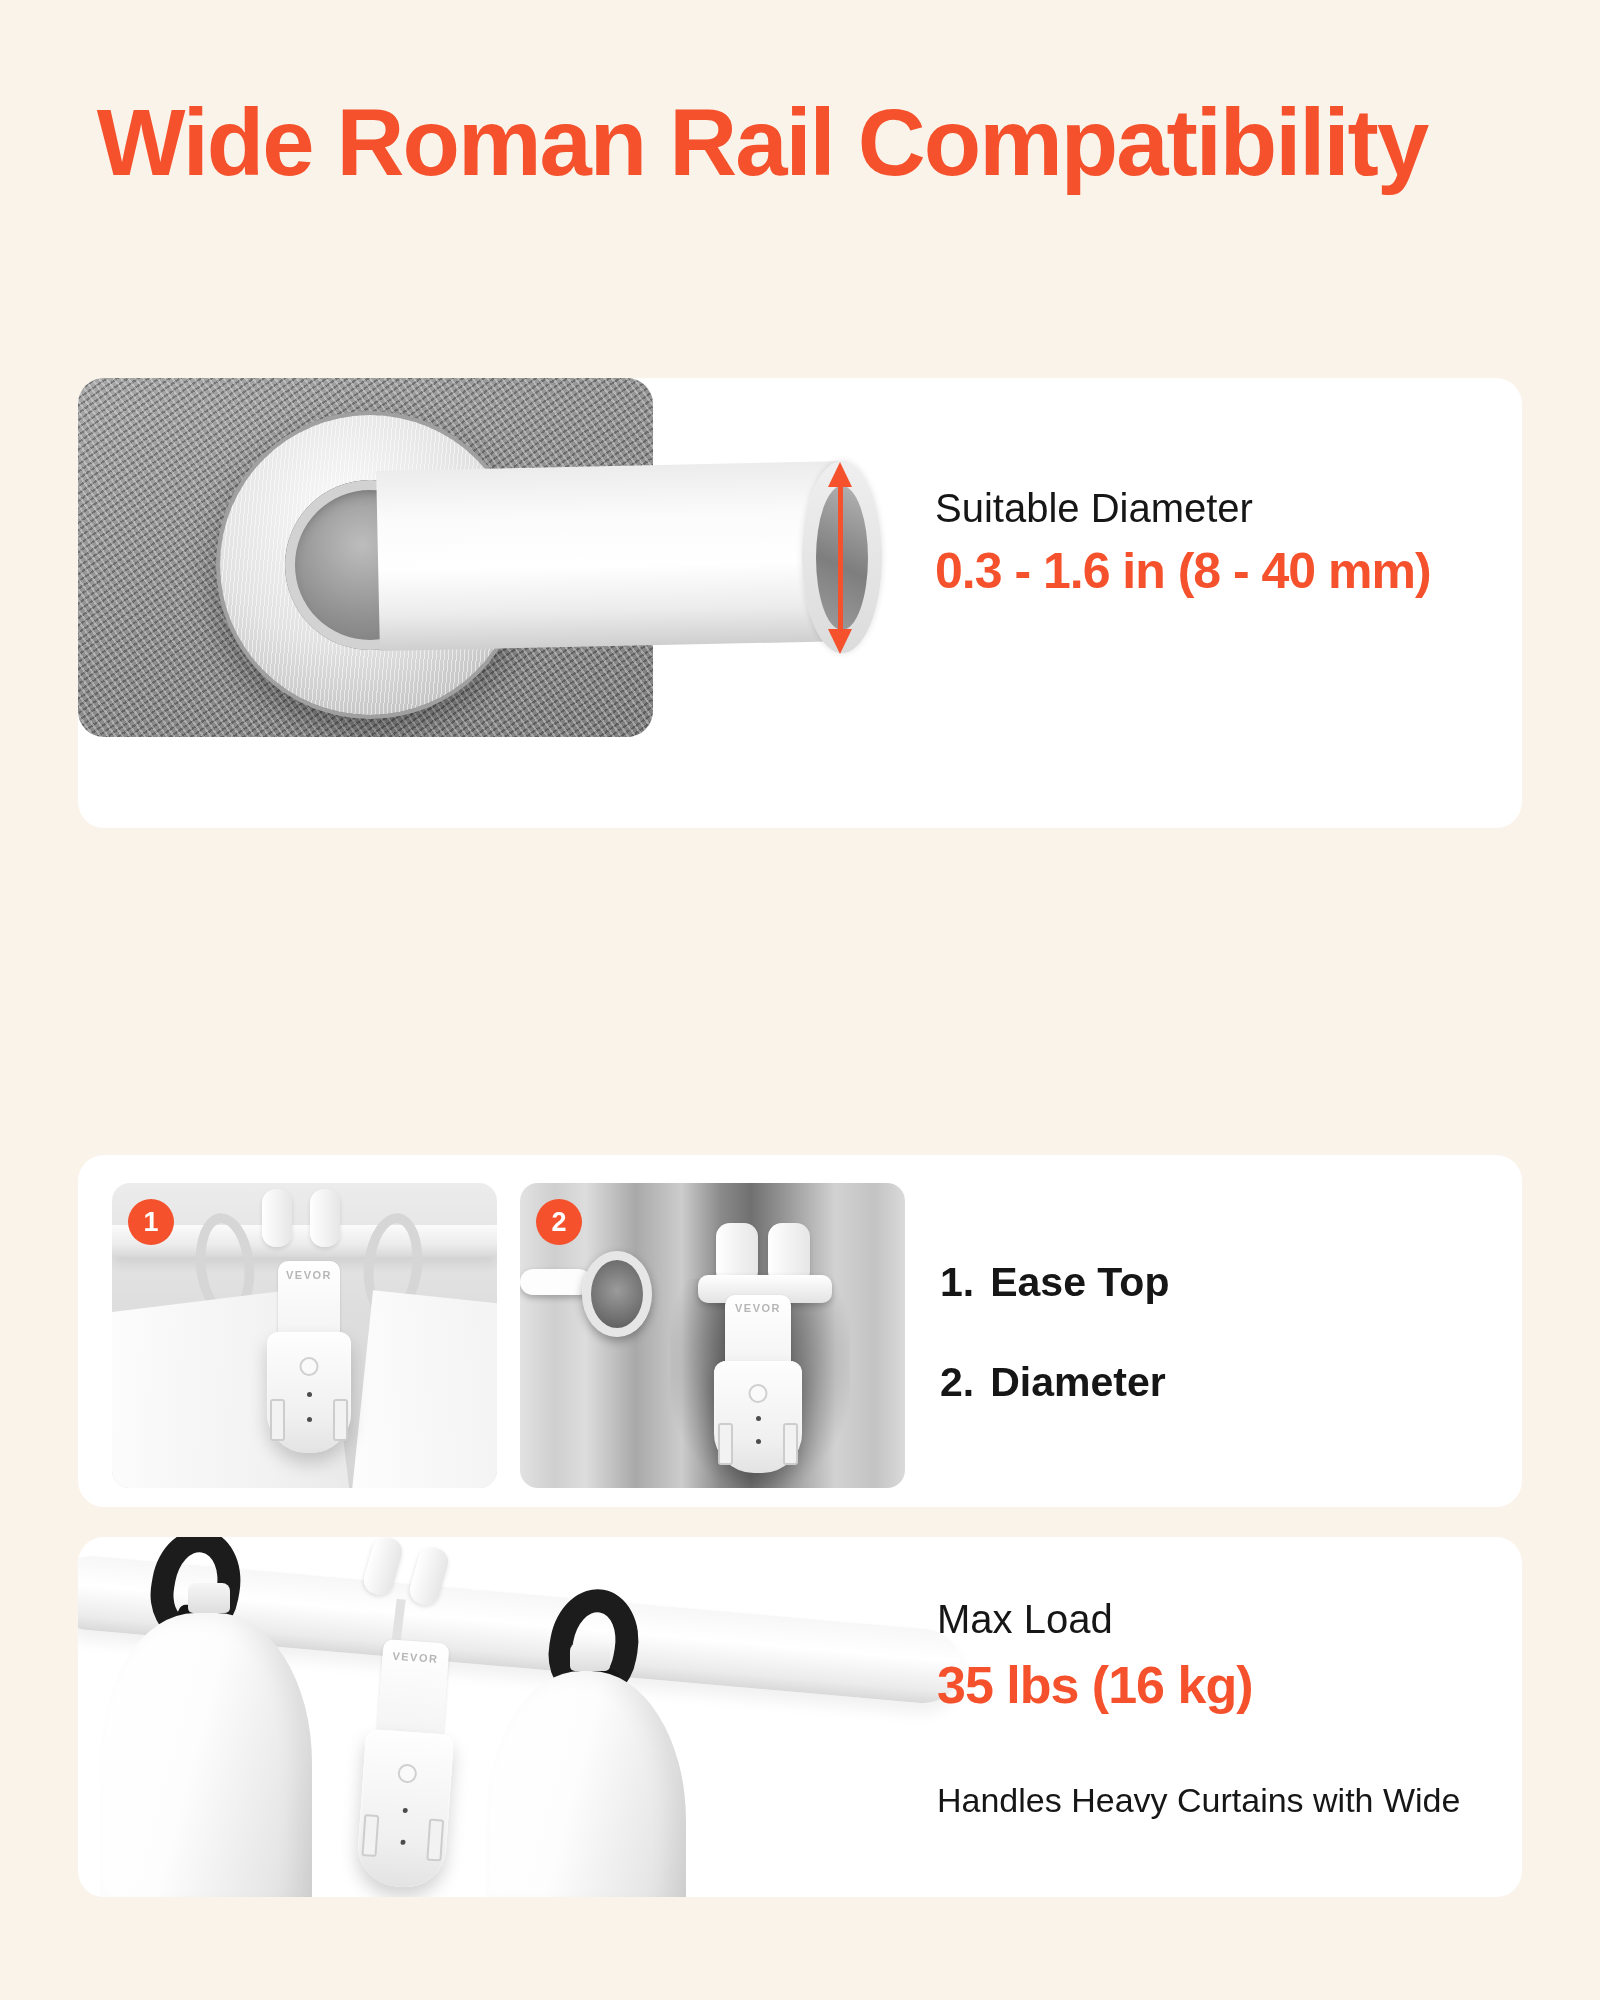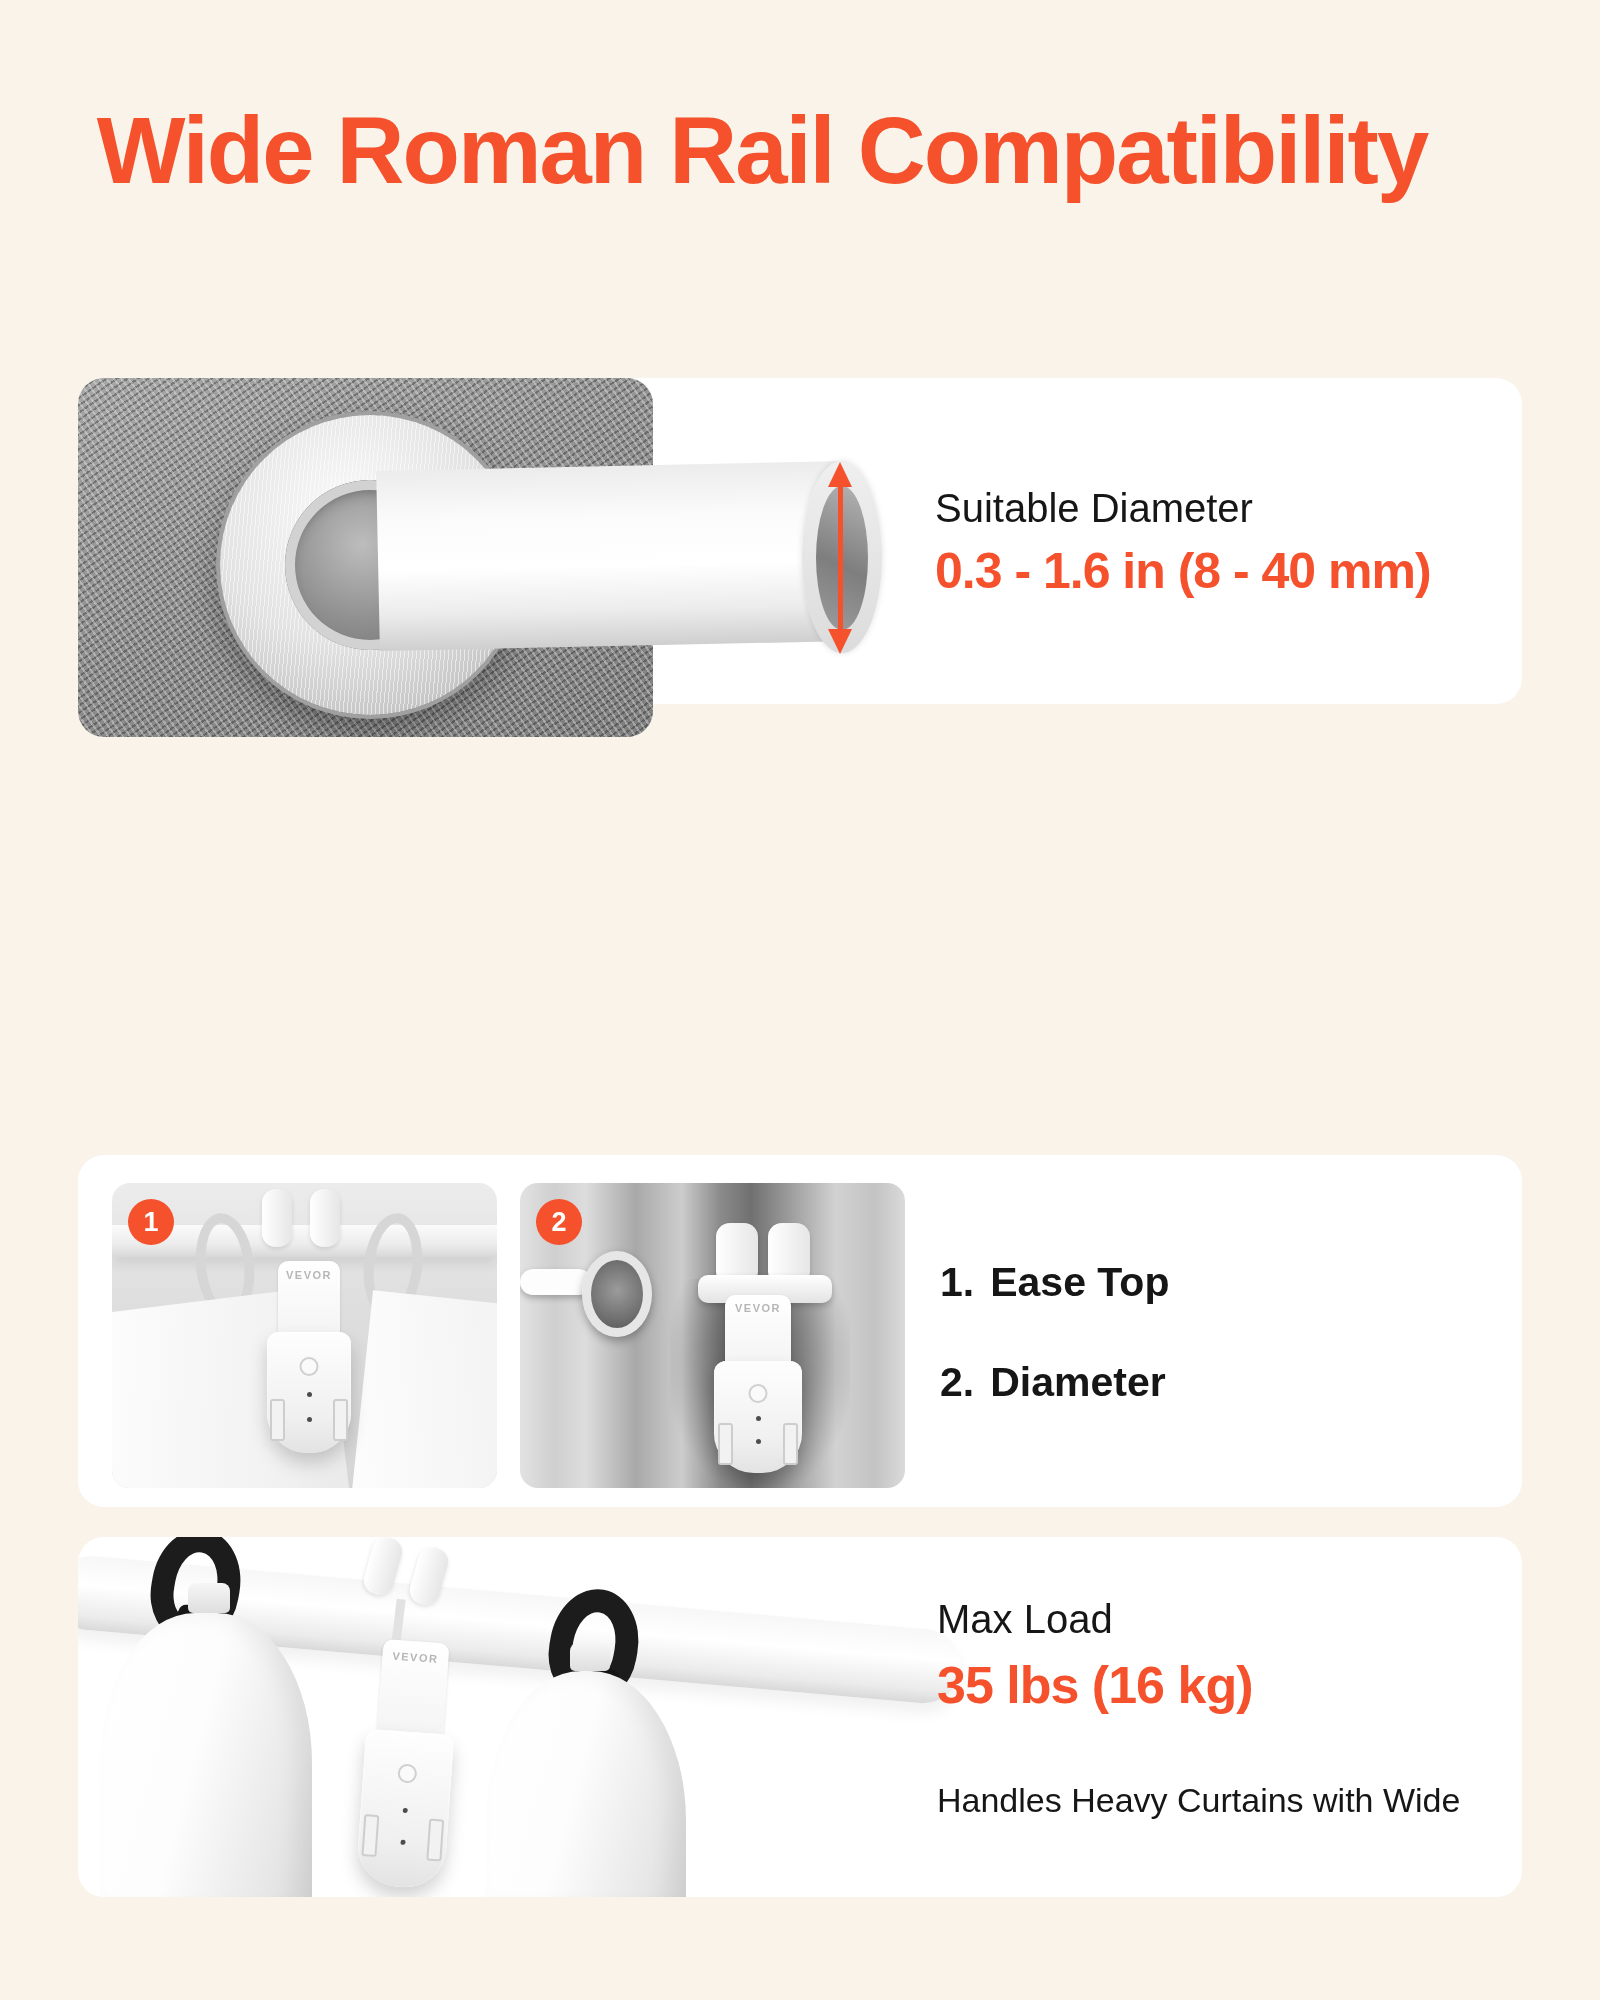--- a/index.html
+++ b/index.html
@@ -6,26 +6,26 @@
     --accent:#F4512C;
     --background:#FAF3EA;
     --card:#FFFFFF;
     --ink:#161616;
   }
   html,body{margin:0;padding:0;}
   body{background:var(--background);font-family:"Liberation Sans",sans-serif;}
   .page{position:relative;width:1600px;height:2000px;background:var(--background);overflow:hidden;}
 
   
-  .title{position:absolute;left:0;top:104px;width:1524px;text-align:center;
+  .title{position:absolute;left:0;top:96px;width:1524px;text-align:center;
     font-size:94px;font-weight:bold;letter-spacing:-2px;color:var(--accent);line-height:1;}
 
   
   .card{position:absolute;left:78px;width:1444px;background:var(--card);border-radius:26px;}
-  .card1{top:378px;height:326px;}
+  .card1{top:378px;height:450px;}
   .card2{top:767px;height:355px;}
   .card3{top:1155px;height:352px;}
   .card4{top:1537px;height:360px;overflow:hidden;}
 
   .abs{position:absolute;}
 
   
   .fabric{left:0;top:0;width:575px;height:359px;border-radius:26px;overflow:hidden;
     background:
       repeating-linear-gradient(55deg, rgba(255,255,255,.30) 0 2px, rgba(0,0,0,0) 2px 6px),

